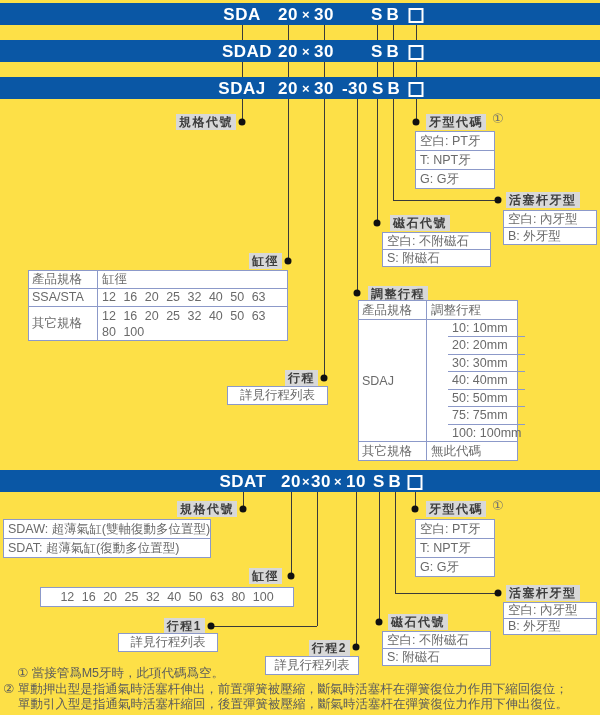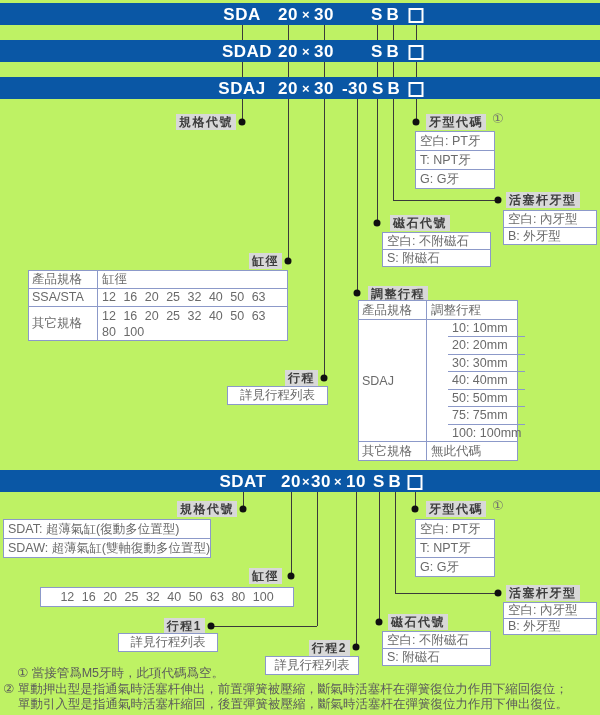--- a/index.html
+++ b/index.html
@@ -1,16 +1,16 @@
 <!DOCTYPE html>
 <html><head>
 <meta charset="utf-8">
 <style>
   html,body{margin:0;padding:0;background:#ffffff;}
-  .page{position:relative;width:600px;height:715px;background:#bef264;overflow:hidden;
+  .page{position:relative;width:600px;height:715px;background:#fde047;overflow:hidden;
         font-family:"Liberation Sans","DejaVu Sans",sans-serif;}
   .bar{position:absolute;left:0;width:600px;height:22px;background:#0a57a5;}
   .seg{position:absolute;top:0;height:22px;line-height:23px;color:#fff;font-weight:bold;
        font-size:17px;transform:translateX(-50%);white-space:nowrap;letter-spacing:.5px;}
   .seg.x{font-size:13px;line-height:24px;}
   .sq{position:absolute;top:5px;width:11px;height:11px;border:2px solid #fff;
       transform:translateX(-50%);background:transparent;}
   .vline{position:absolute;width:1px;background:#3a3a3a;}
   .hline{position:absolute;height:1px;background:#3a3a3a;}
   .dot{position:absolute;width:7px;height:7px;border-radius:50%;background:#101010;
@@ -204,22 +204,22 @@
   <div class="chip" style="right:363px;top:501px">規格代號</div>
   <div class="chip" style="left:426px;top:501px">牙型代碼</div>
   <span class="circnum" style="left:492px;top:499px">①</span>
   <div class="chip" style="right:318px;top:568px">缸徑</div>
   <div class="chip" style="right:395px;top:618px">行程1</div>
   <div class="chip" style="right:250px;top:640px">行程2</div>
   <div class="chip" style="left:388px;top:614px">磁石代號</div>
   <div class="chip" style="left:506px;top:585px">活塞杆牙型</div>
 
   <div class="box" style="left:3px;top:519px;width:206px">
+    <div class="row" style="height:18px;line-height:18px">SDAW: 超薄氣缸(雙軸復動多位置型)</div>
     <div class="row" style="height:18px;line-height:18px">SDAT: 超薄氣缸(復動多位置型)</div>
-    <div class="row" style="height:18px;line-height:18px">SDAW: 超薄氣缸(雙軸復動多位置型)</div>
   </div>
 
   <div class="box" style="left:415px;top:519px;width:78px">
     <div class="row" style="height:18px;line-height:18px">空白: PT牙</div>
     <div class="row" style="height:18px;line-height:18px">T: NPT牙</div>
     <div class="row" style="height:18px;line-height:18px">G: G牙</div>
   </div>
 
   <div class="box centered numcell" style="left:40px;top:587px;width:252px;height:18px;line-height:18px">12 16 20 25 32 40 50 63 80 100</div>
 

